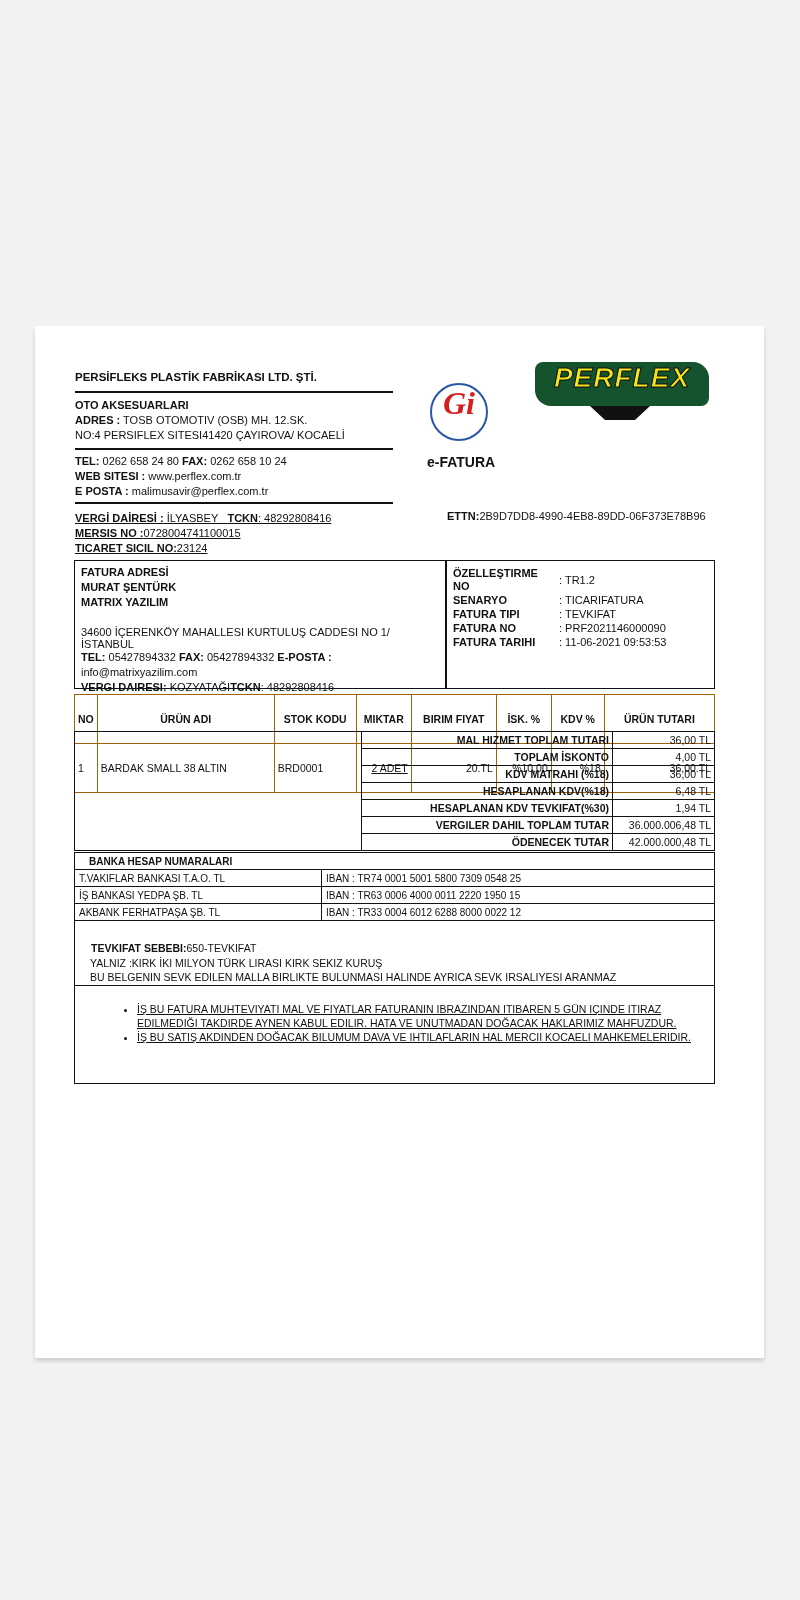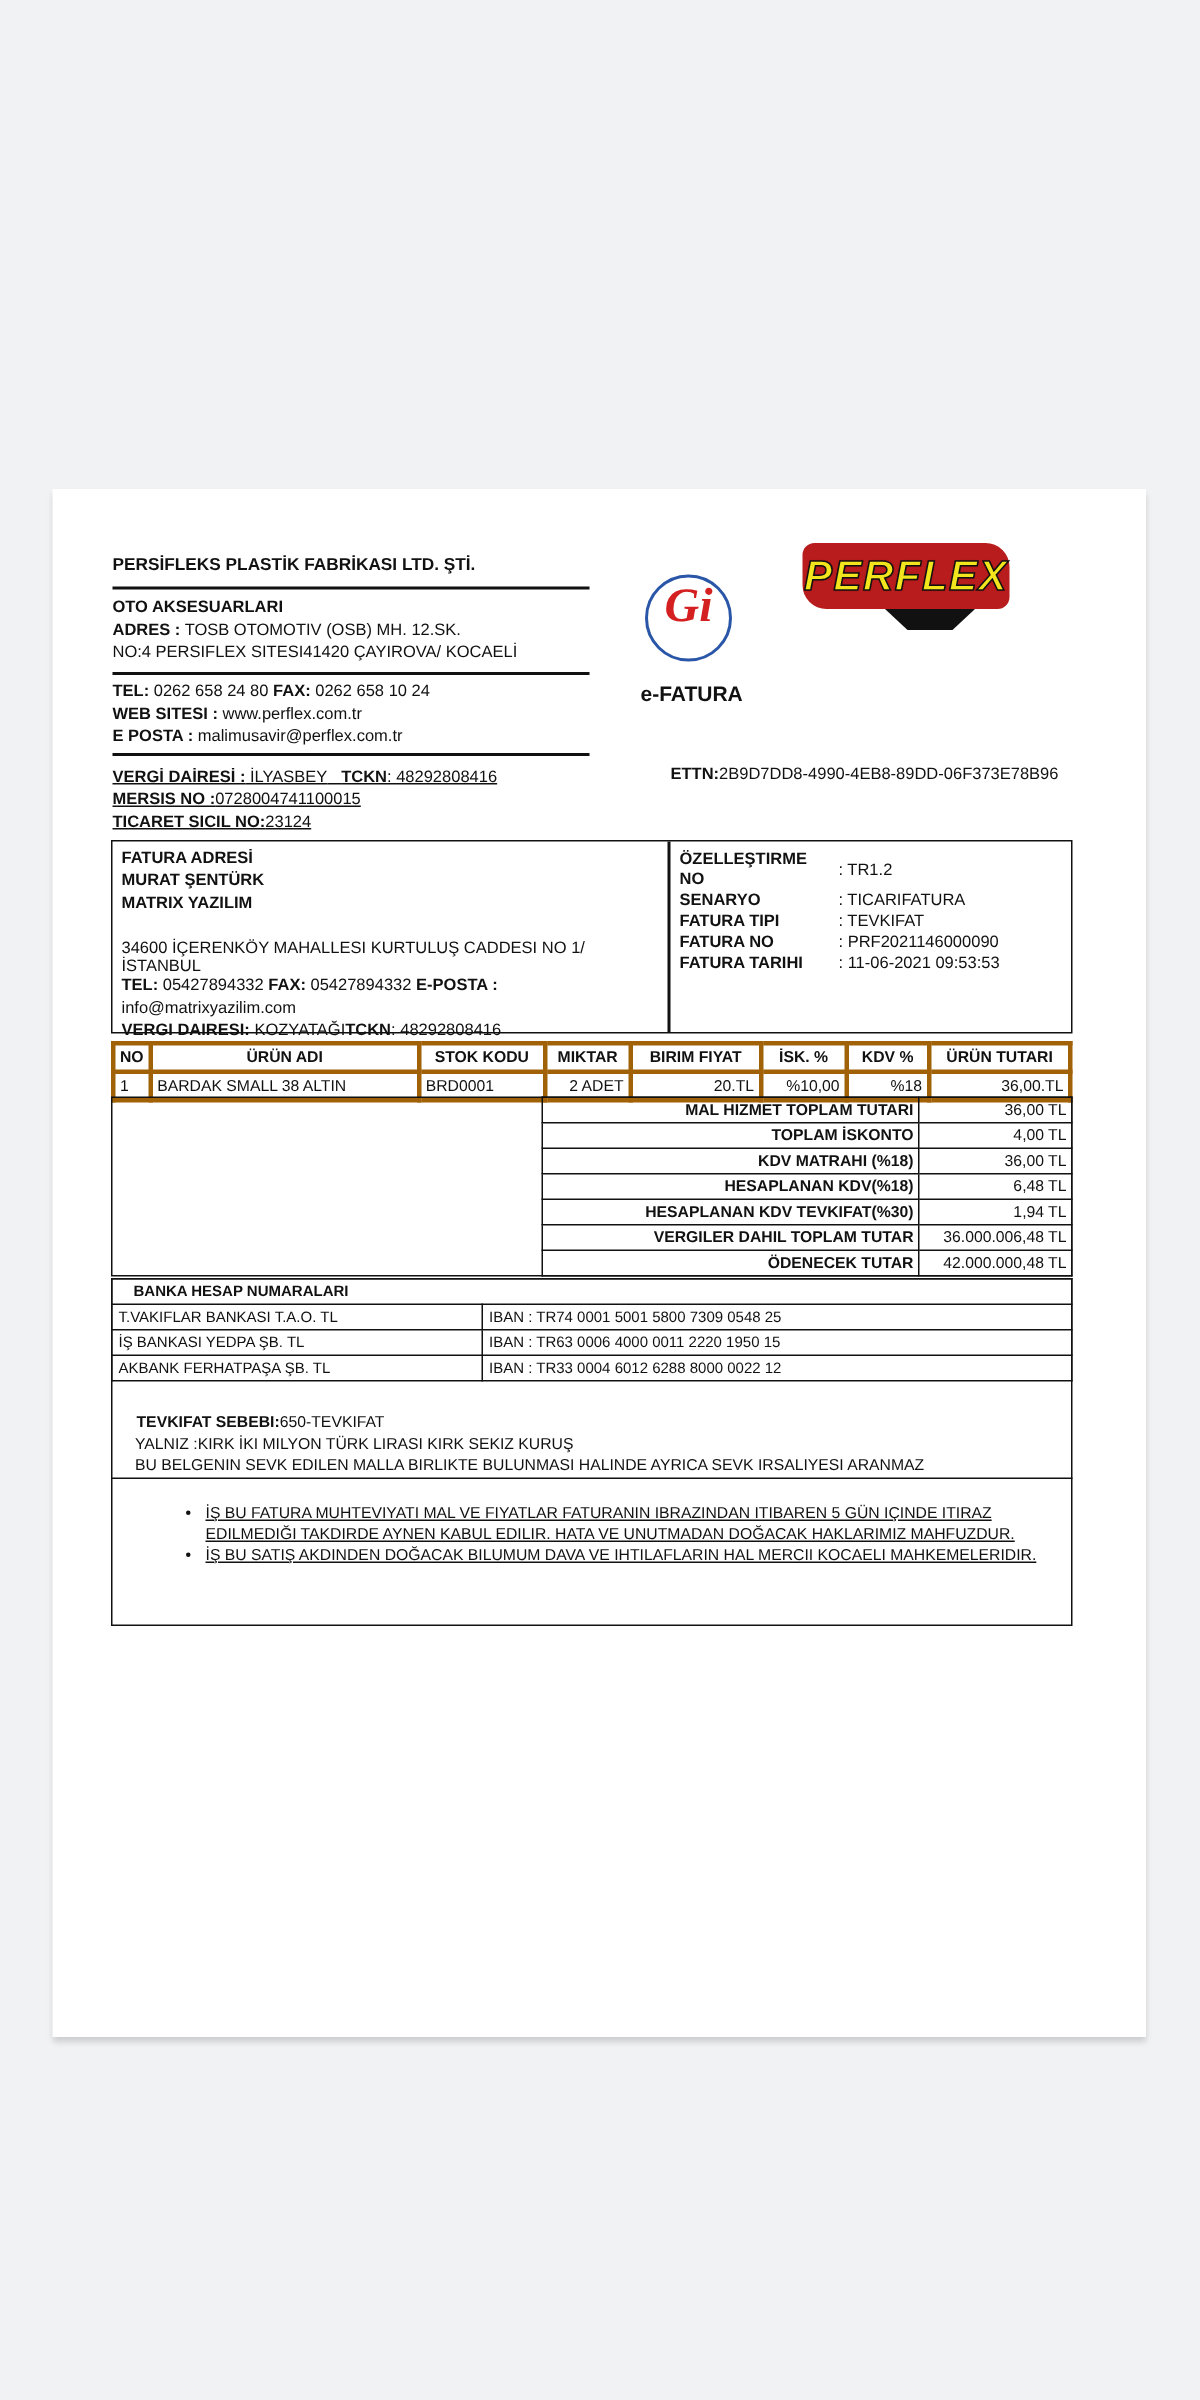--- a/index.html
+++ b/index.html
@@ -7,26 +7,26 @@
   .page { position:absolute; left:35px; top:326px; width:729px; height:1032px; background:#fff; box-shadow:0 3px 4px rgba(0,0,0,0.15); }
   .abs { position:absolute; }
   .b { font-weight:bold; }
   .fs11 { font-size:11px; }
   .fs10 { font-size:10.5px; }
   .hr { position:absolute; height:2px; background:#111; }
   .company { left:40px; top:45px; font-size:11.5px; font-weight:bold; }
   .logo-gib { left:395px; top:57px; width:58px; height:58px; border-radius:50%; border:2px solid #2a56a8; box-sizing:border-box; display:flex; align-items:flex-start; justify-content:center; }
   .logo-gib span { font-family:"Liberation Serif", serif; font-style:italic; font-weight:bold; color:#d42020; font-size:32px; }
   .efatura { left:392px; top:128px; font-weight:bold; font-size:14px; }
-  .perflex { left:500px; top:36px; width:138px; height:44px; background:#b91c1c; border-radius:8px 16px 8px 16px; display:flex; align-items:center; justify-content:center; }
+  .perflex { left:500px; top:36px; width:174px; height:44px; background:#14532d; border-radius:8px 16px 8px 16px; display:flex; justify-content:center; }
   .perflex span { color:#f3e51d; font-weight:bold; font-style:italic; font-size:28px; letter-spacing:1px; -webkit-text-stroke:1px #111; text-shadow:0 0 1px #000; }
   .flag { left:555px; top:80px; width:60px; height:14px; background:#111; clip-path:polygon(0 0,100% 0,75% 100%,25% 100%); }
   table { border-collapse:collapse; }
   .box { position:absolute; border:1.5px solid #111; box-sizing:border-box; }
-  .items td, .items th { border:3px solid #a16207; font-size:10.5px; padding:1px 3px; height:14px; }
+  .items td, .items th { border:1px solid #a16207; font-size:10.5px; padding:17px 3px; height:14px; }
   .items th { font-weight:bold; text-align:center; }
   .tot td { border:1px solid #111; font-size:10.5px; padding:1px 3px; height:14px; }
   .tot td.lbl { font-weight:bold; text-align:right; }
   .tot td.val { text-align:right; }
   .bank td { border:1px solid #111; font-size:10px; padding:1px 4px; height:14px; }
   ul { margin:0; padding-left:20px; }
   li { font-size:10.5px; line-height:14px; }
 </style>
 </head>
 <body>
@@ -111,21 +111,21 @@
       <th style="width:48px;">MIKTAR</th>
       <th style="width:78px;">BIRIM FIYAT</th>
       <th style="width:48px;">İSK. %</th>
       <th style="width:46px;">KDV %</th>
       <th>ÜRÜN TUTARI</th>
     </tr>
     <tr>
       <td>1</td>
       <td>BARDAK SMALL 38 ALTIN</td>
       <td>BRD0001</td>
-      <td style="text-align:right;">2 ADET</td>
+      <td style="text-align:right;text-decoration:underline;">2 ADET</td>
       <td style="text-align:right;">20.TL</td>
       <td style="text-align:right;">%10,00</td>
       <td style="text-align:right;">%18</td>
       <td style="text-align:right;">36,00.TL</td>
     </tr>
   </tbody>
     </table>
 
   <div class="box" style="left:39px; top:405px; width:641px; height:120px;"></div>
   <table class="abs tot" style="left:326px; top:405px; width:354px;">

